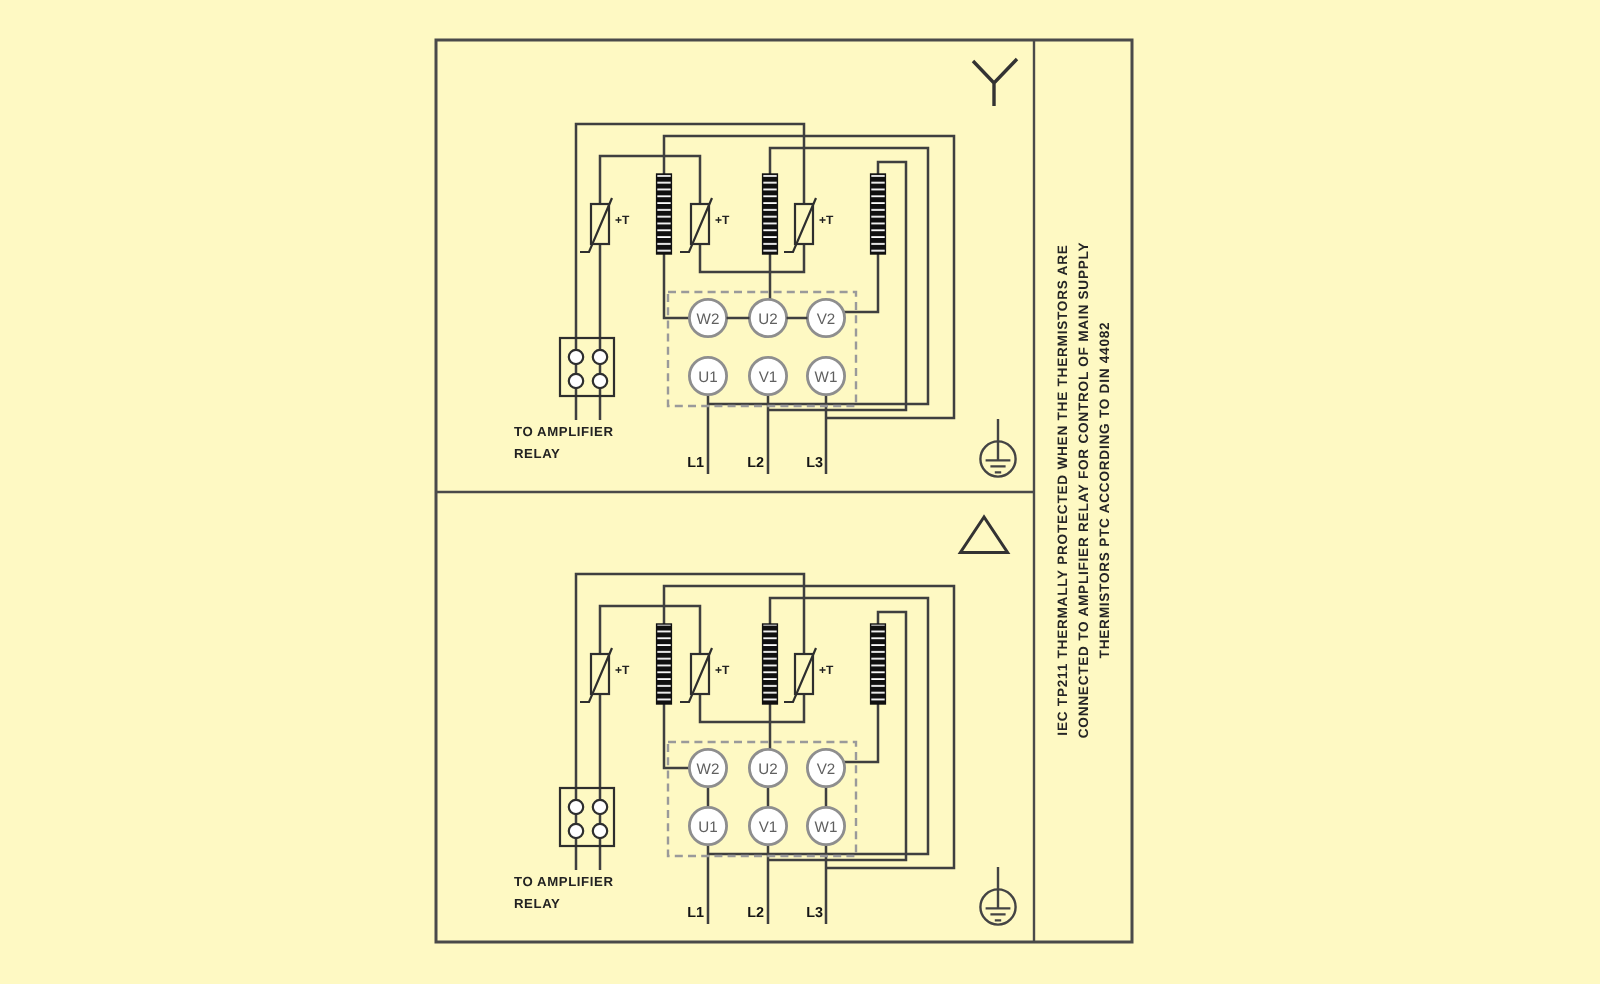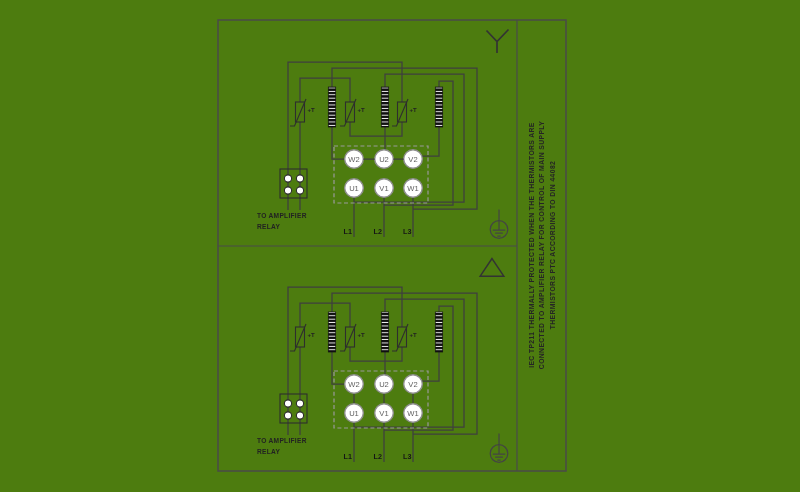--- a/index.html
+++ b/index.html
@@ -1,16 +1,16 @@
 <!DOCTYPE html>
 <html><head>
 <meta charset="utf-8">
 <style>
   html,body{margin:0;padding:0;background:#ffffff;}
-  .stage{position:relative;width:800px;height:492px;background:#4d7c0f;overflow:hidden;
+  .stage{position:relative;width:800px;height:492px;background:#fef9c3;overflow:hidden;
          font-family:"Liberation Sans", sans-serif;}
   svg{display:block;}
   svg text{font-family:"Liberation Sans", sans-serif;}
   .frame{stroke:#4a4a4a;stroke-width:1.5;fill:none;}
   .inner{stroke:#4a4a4a;stroke-width:1.2;fill:none;}
   .wire{stroke:#3f3f3f;stroke-width:1.25;fill:none;}
   .comp{stroke:#2e2e2e;stroke-width:1.1;fill:none;}
   .compw{stroke:#2e2e2e;stroke-width:1.1;fill:#ffffff;}
   .bar{fill:url(#windingHatch);stroke:#111111;stroke-width:0.7;}
   .dash{stroke:#9a9a9a;stroke-width:1.2;fill:none;stroke-dasharray:4 2.6;}

